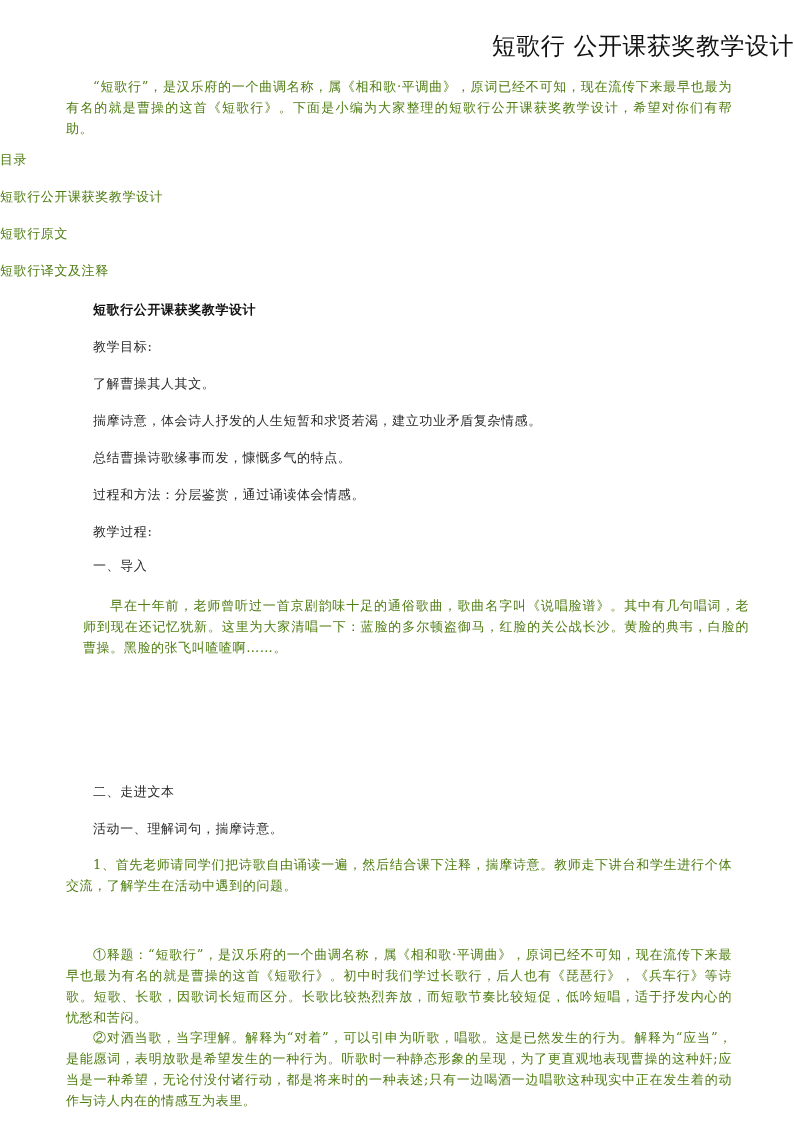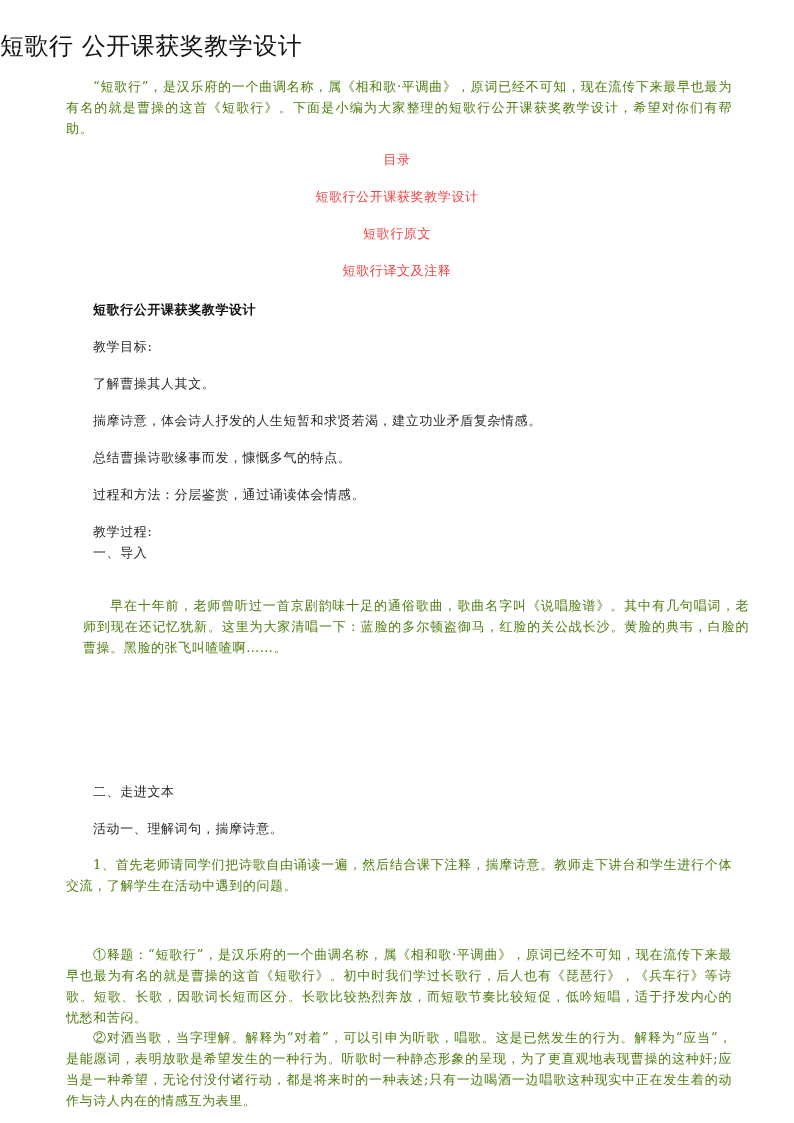--- a/index.html
+++ b/index.html
@@ -3,33 +3,33 @@
   <meta charset="utf-8">
   <style>
     html, body { margin: 0; padding: 0; background: #ffffff; }
     body {
       width: 794px; height: 1123px; overflow: hidden; position: relative;
       font-family: "DejaVu Serif", "Liberation Serif", serif;
       color: #222222;
     }
     .page { position: absolute; left: 0; top: 0; width: 794px; height: 1123px; }
     .title {
-      position: absolute; left: 0; top: 31px; width: 794px; text-align: left;
+      position: absolute; left: 0; top: 31px; width: 794px; text-align: right;
       font-family: "DejaVu Sans", "Liberation Sans", sans-serif;
       font-size: 24px; line-height: 30px; color: #111111; letter-spacing: 0.5px;
     }
     .block {
       position: absolute; left: 66px; width: 666px;
       font-size: 13px; line-height: 21px; text-align: justify; text-align-last: left;
       letter-spacing: 0.6px; color: #4d7c0f;
     }
     .indent { text-indent: 27px; }
     .center {
-      position: absolute; left: 0; width: 794px; text-align: center;
-      font-size: 13px; line-height: 20px; letter-spacing: 0.6px; color: #ef4444;
+      position: absolute; left: 0; width: 794px; 
+      font-size: 13px; line-height: 20px; letter-spacing: 0.6px; color: #4d7c0f;
     }
     .line {
       position: absolute; left: 93px; font-size: 13px; line-height: 20px;
       letter-spacing: 0.6px; color: #2a2a2a; white-space: nowrap;
     }
     .bold { font-weight: bold; color: #111111; }
   </style>
 </head>
 <body>
 
@@ -45,21 +45,21 @@
   <div class="center" style="top:261px;">短歌行译文及注释</div>
 
   <div class="line bold" style="top:300px;">短歌行公开课获奖教学设计</div>
 
   <div class="line" style="top:337px;">教学目标:</div>
   <div class="line" style="top:374px;">了解曹操其人其文。</div>
   <div class="line" style="top:411px;">揣摩诗意，体会诗人抒发的人生短暂和求贤若渴，建立功业矛盾复杂情感。</div>
   <div class="line" style="top:448px;">总结曹操诗歌缘事而发，慷慨多气的特点。</div>
   <div class="line" style="top:485px;">过程和方法：分层鉴赏，通过诵读体会情感。</div>
   <div class="line" style="top:522px;">教学过程:</div>
-  <div class="line" style="top:543px;">一、导入</div>
+  <div class="line" style="top:556px;">一、导入</div>
 
   <p class="block indent" style="top:578px; margin:17px;">早在十年前，老师曾听过一首京剧韵味十足的通俗歌曲，歌曲名字叫《说唱脸谱》。其中有几句唱词，老师到现在还记忆犹新。这里为大家清唱一下：蓝脸的多尔顿盗御马，红脸的关公战长沙。黄脸的典韦，白脸的曹操。黑脸的张飞叫喳喳啊……。</p>
 
   <div class="line" style="top:782px;">二、走进文本</div>
   <div class="line" style="top:819px;">活动一、理解词句，揣摩诗意。</div>
 
   <p class="block indent" style="top:854px; margin:0;">1、首先老师请同学们把诗歌自由诵读一遍，然后结合课下注释，揣摩诗意。教师走下讲台和学生进行个体交流，了解学生在活动中遇到的问题。</p>
   <p class="block indent" style="top:944px; margin:0;">①释题：“短歌行”，是汉乐府的一个曲调名称，属《相和歌·平调曲》，原词已经不可知，现在流传下来最早也最为有名的就是曹操的这首《短歌行》。初中时我们学过长歌行，后人也有《琵琶行》，《兵车行》等诗歌。短歌、长歌，因歌词长短而区分。长歌比较热烈奔放，而短歌节奏比较短促，低吟短唱，适于抒发内心的忧愁和苦闷。</p>
   <p class="block indent" style="top:1027px; margin:0;">②对酒当歌，当字理解。解释为“对着”，可以引申为听歌，唱歌。这是已然发生的行为。解释为“应当”，是能愿词，表明放歌是希望发生的一种行为。听歌时一种静态形象的呈现，为了更直观地表现曹操的这种奸;应当是一种希望，无论付没付诸行动，都是将来时的一种表述;只有一边喝酒一边唱歌这种现实中正在发生着的动作与诗人内在的情感互为表里。</p>
 

